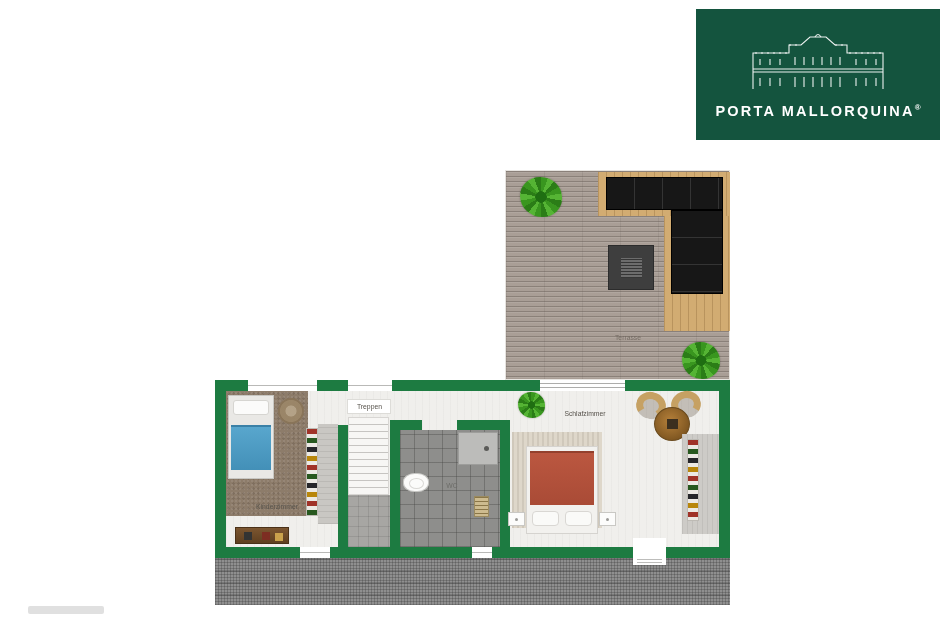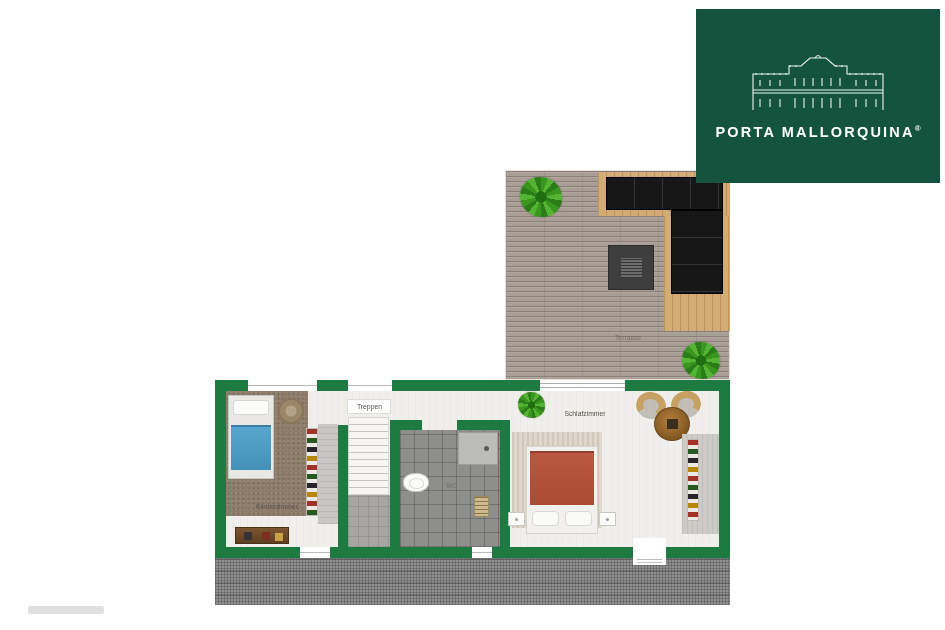--- a/index.html
+++ b/index.html
@@ -1,21 +1,21 @@
 <!DOCTYPE html>
 <html><head>
 <meta charset="utf-8">
 <style>
   html,body{margin:0;padding:0;background:#fff;}
   #canvas{position:relative;width:945px;height:630px;background:#ffffff;overflow:hidden;
           font-family:"Liberation Sans",sans-serif;}
   #canvas div{position:absolute;box-sizing:border-box;}
 
   
-  .logo-box{left:696px;top:9px;width:244px;height:174px;background:#14543e;
+  .logo-box{left:696px;top:9px;width:244px;height:131px;background:#14543e;
             display:flex;flex-direction:column;align-items:center;justify-content:center;}
   .logo-box svg{display:block;margin-bottom:10px;}
   .brand{position:static!important;color:#fff;font-weight:bold;font-size:14.5px;
          letter-spacing:2.2px;white-space:nowrap;}
   .brand sup{font-size:8px;letter-spacing:0;}
 
   
   .terrace{left:505px;top:170px;width:225px;height:210px;background-color:#a99e96;
     background-image:
       repeating-linear-gradient(180deg, rgba(101,92,85,.45) 0 1px, rgba(255,255,255,.09) 1px 2px, transparent 2px 5px),

